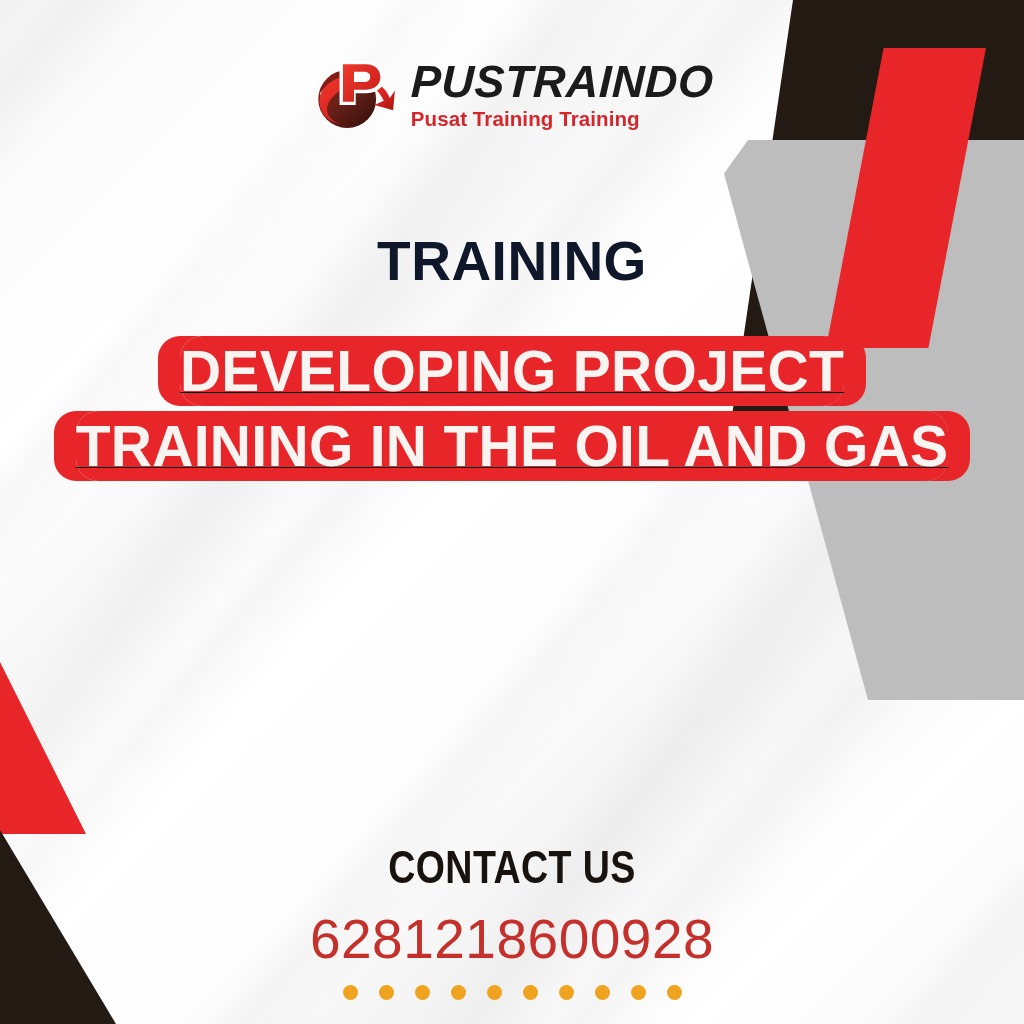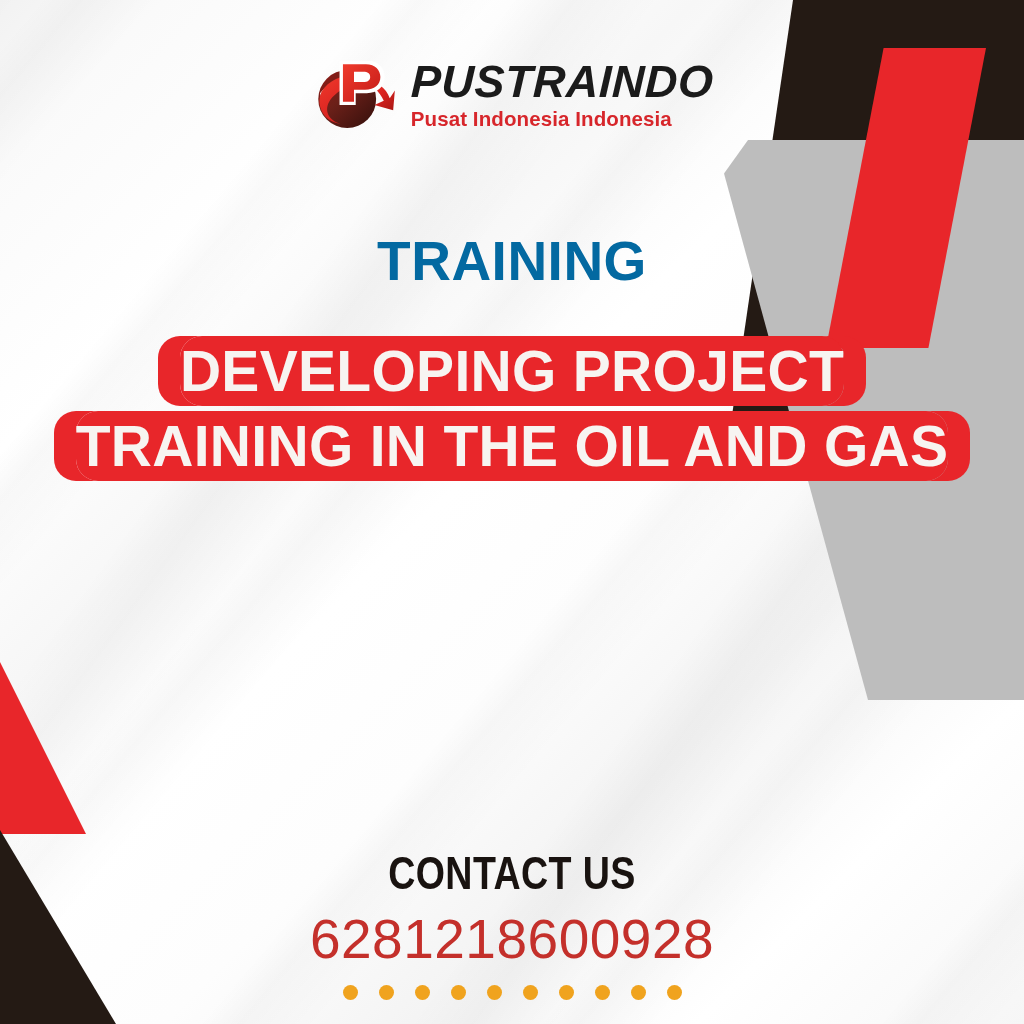--- a/index.html
+++ b/index.html
@@ -132,21 +132,21 @@
     color: #d7262b;
     letter-spacing: 0.1px;
   }
 
   
   .training {
     margin-top: 93px;
     font-size: 55px;
     font-weight: 800;
     letter-spacing: 0.5px;
-    color: #0369a1;
+    color: #0f172a;
   }
 
   
   .headline {
     margin-top: 44px;
     width: 920px;
     text-align: center;
     font-size: 0;
   }
   .hl-text {
@@ -158,41 +158,41 @@
     letter-spacing: 0.3px;
     background: #e8262a;
     box-decoration-break: clone;
     -webkit-box-decoration-break: clone;
     box-shadow:
       22px 0 0 #e8262a,
       -22px 0 0 #e8262a;
     border-radius: 22px;
     padding: 3px 0;
   }
-  .hl-wrap { display: block; margin: -6px 0; }
+  .hl-wrap { display: block; margin: -6px 0; text-decoration: underline; }
 
   
   .contact-block {
     position: absolute;
     left: 0; right: 0;
     bottom: 24px;
     text-align: center;
   }
   .contact-us {
     font-family: "Liberation Sans Narrow", "Liberation Sans", sans-serif;
     font-size: 47px;
     font-weight: 800;
     letter-spacing: 0.5px;
     color: #191310;
     transform: scaleX(0.80);
     transform-origin: center;
     display: block;
   }
   .phone {
-    margin-top: 7px;
+    margin-top: 13px;
     font-size: 55px;
     font-weight: 400;
     letter-spacing: 0.5px;
     color: #c4302b;
     display: block;
   }
   .dots {
     margin-top: 14px;
     display: flex;
     justify-content: center;
@@ -247,21 +247,21 @@
         <path d="M12 44 C24 24 58 18 80 32 C66 30 38 34 22 54 C14 66 20 78 34 82 C16 80 4 62 12 44 Z" fill="url(#gswoosh)"></path>
         <path d="M60 30 C76 31 88 40 92 52 L98 43 L96 66 L74 60 L85 55 C80 44 70 35 60 30 Z" fill="url(#gswoosh)"></path>
 
         <path d="M33 8 L66 8 C79 8 86 17 86 27 C86 38 78 46 65 46 L52 46 L52 60 L33 60 Z" fill="#ffffff"></path>
 
         <path d="M37 12 L64 12 C75 12 81 19 81 27 C81 36 74 42 63 42 L50 42 L50 56 L37 56 Z
                  M50 21 L50 33 L61 33 C66 33 69 31 69 27 C69 23 66 21 61 21 Z" fill="url(#gp)" fill-rule="evenodd"></path>
       </svg>
       <div class="logo-words">
         <span class="logo-main">PUSTRAINDO</span>
-        <span class="logo-sub">Pusat Indonesia Indonesia</span>
+        <span class="logo-sub">Pusat Training Training</span>
       </div>
     </div>
 
     <div class="training">TRAINING</div>
 
     <div class="headline">
       <div class="hl-wrap">
         <span class="hl-text">DEVELOPING PROJECT</span>
       </div>
       <div class="hl-wrap">

